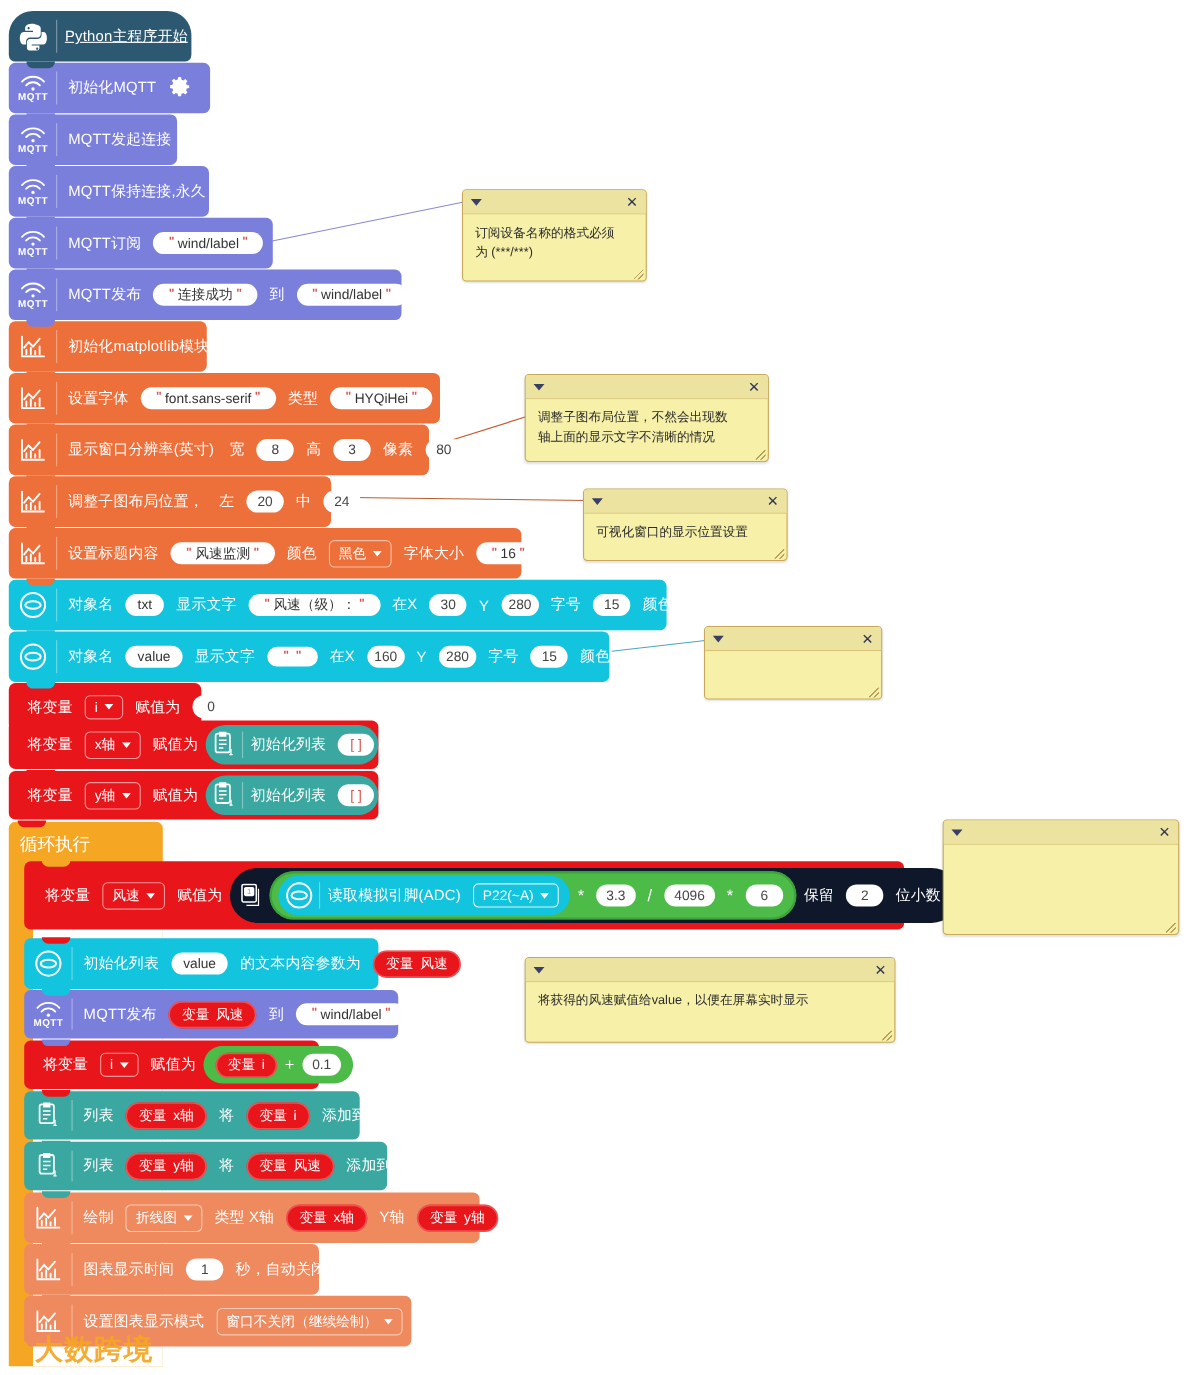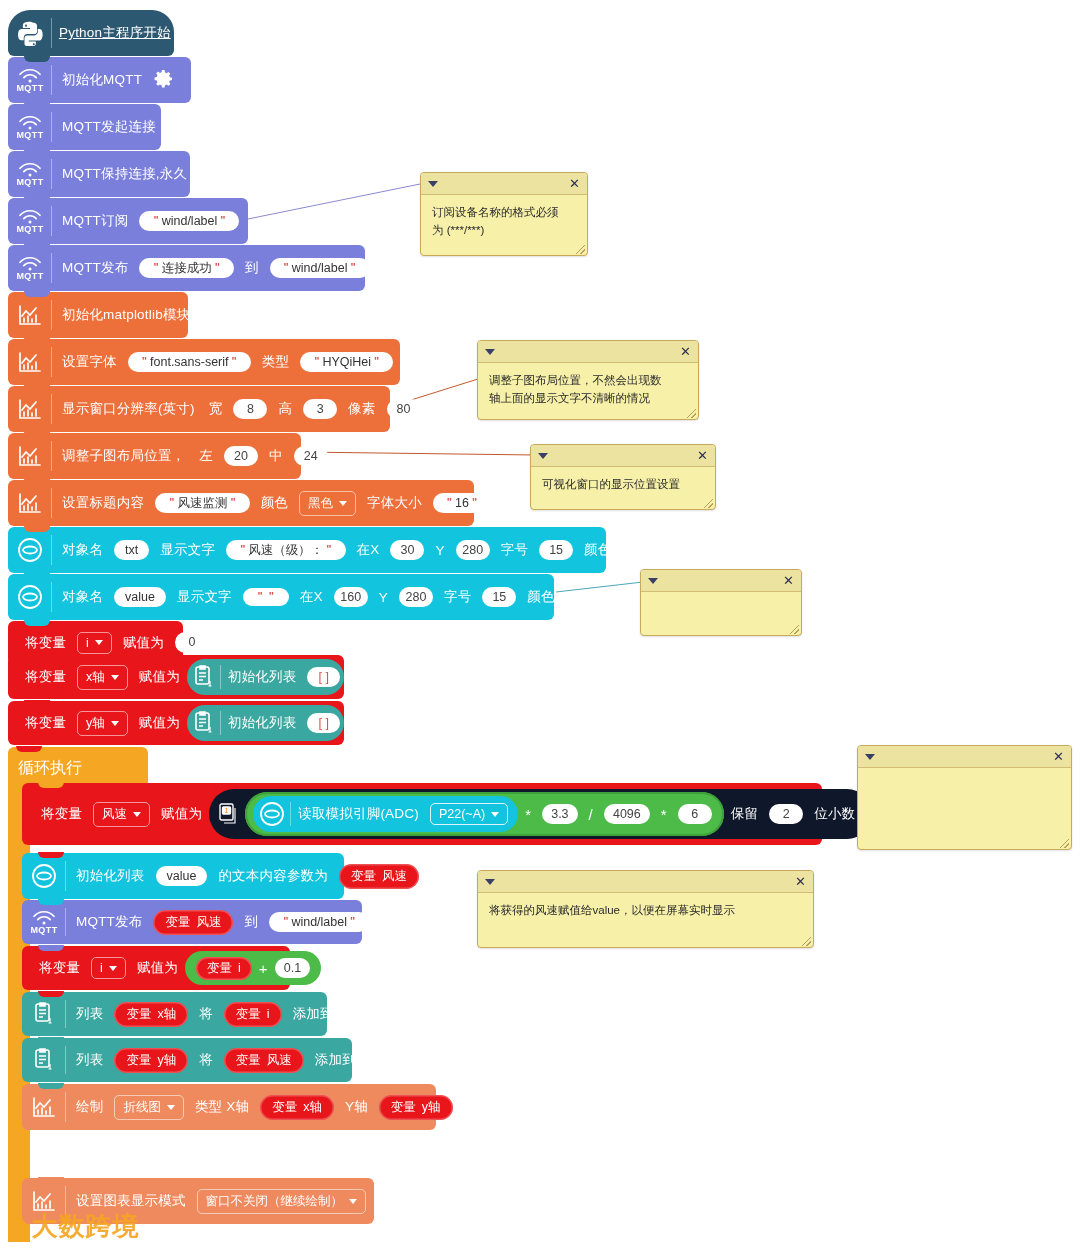--- a/index.html
+++ b/index.html
@@ -611,20 +611,33 @@
       <span>变量</span>
       <span>x轴</span>
     </div>
     <div class="lbl">Y轴</div>
     <div class="varchip">
       <span>变量</span>
       <span>y轴</span>
     </div>
   </div>
 
+  <div class="blk" style="left:22px;top:1131px;width:268px;height:46px;background:#ef8a5e;">
+    <div class="notch" style="background:#ef8a5e"></div>
+    <div class="icon plot-ico">
+      <svg viewBox="0 0 26 24" fill="none" stroke="#fff" stroke-width="1.7" stroke-linecap="round">
+        <path d="M3 3v18h20"></path>
+          <path d="M5 13l4-5 4 4 6-7"></path>
+          <path d="M7 19v-4M11 19v-6M15 19v-3M19 19v-7"></path>
+      </svg>
+    </div>
+    <div class="lbl first">图表显示时间</div>
+    <div class="chip num">1</div>
+    <div class="lbl">秒，自动关闭</div>
+  </div>
 
   <div class="blk" style="left:22px;top:1178px;width:352px;height:46px;background:#ef8a5e;">
     <div class="notch" style="background:#ef8a5e"></div>
     <div class="icon plot-ico">
       <svg viewBox="0 0 26 24" fill="none" stroke="#fff" stroke-width="1.7" stroke-linecap="round">
         <path d="M3 3v18h20"></path>
           <path d="M5 13l4-5 4 4 6-7"></path>
           <path d="M7 19v-4M11 19v-6M15 19v-3M19 19v-7"></path>
       </svg>
     </div>

